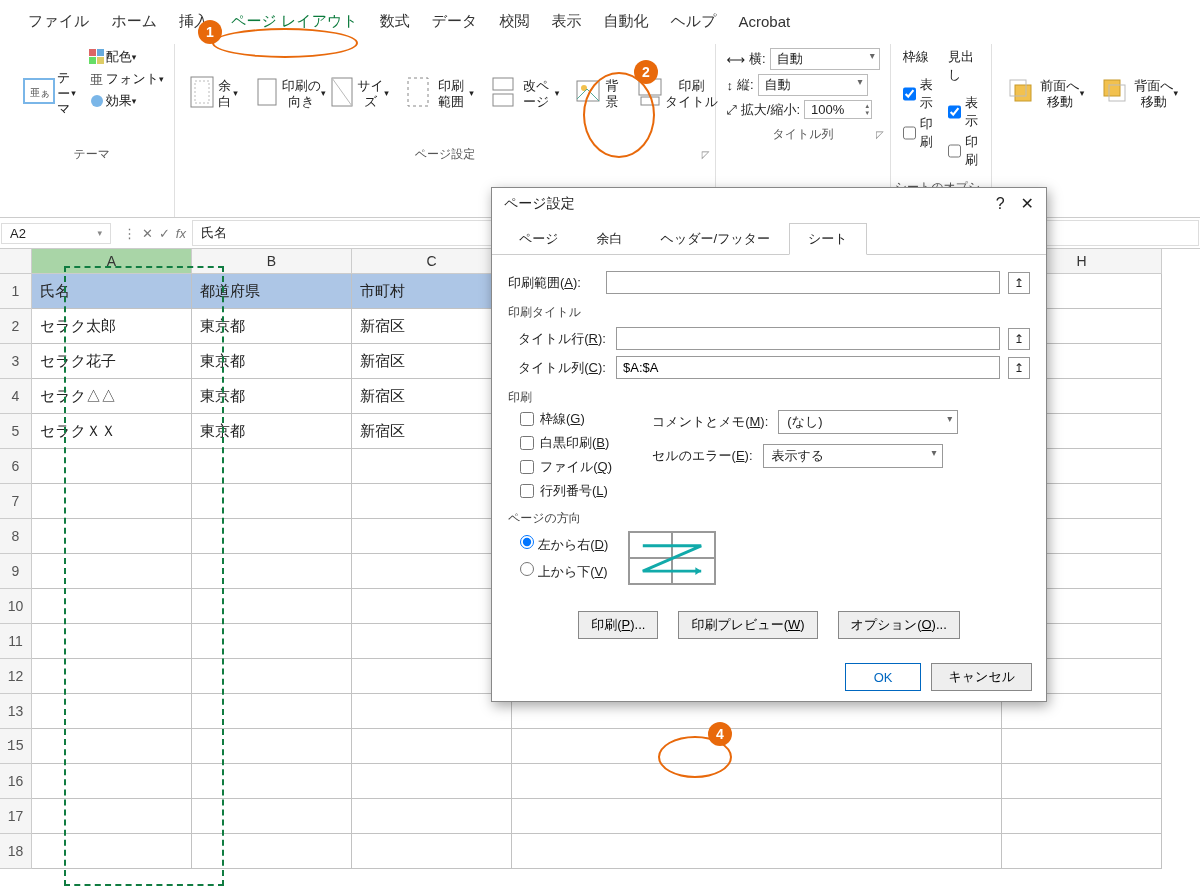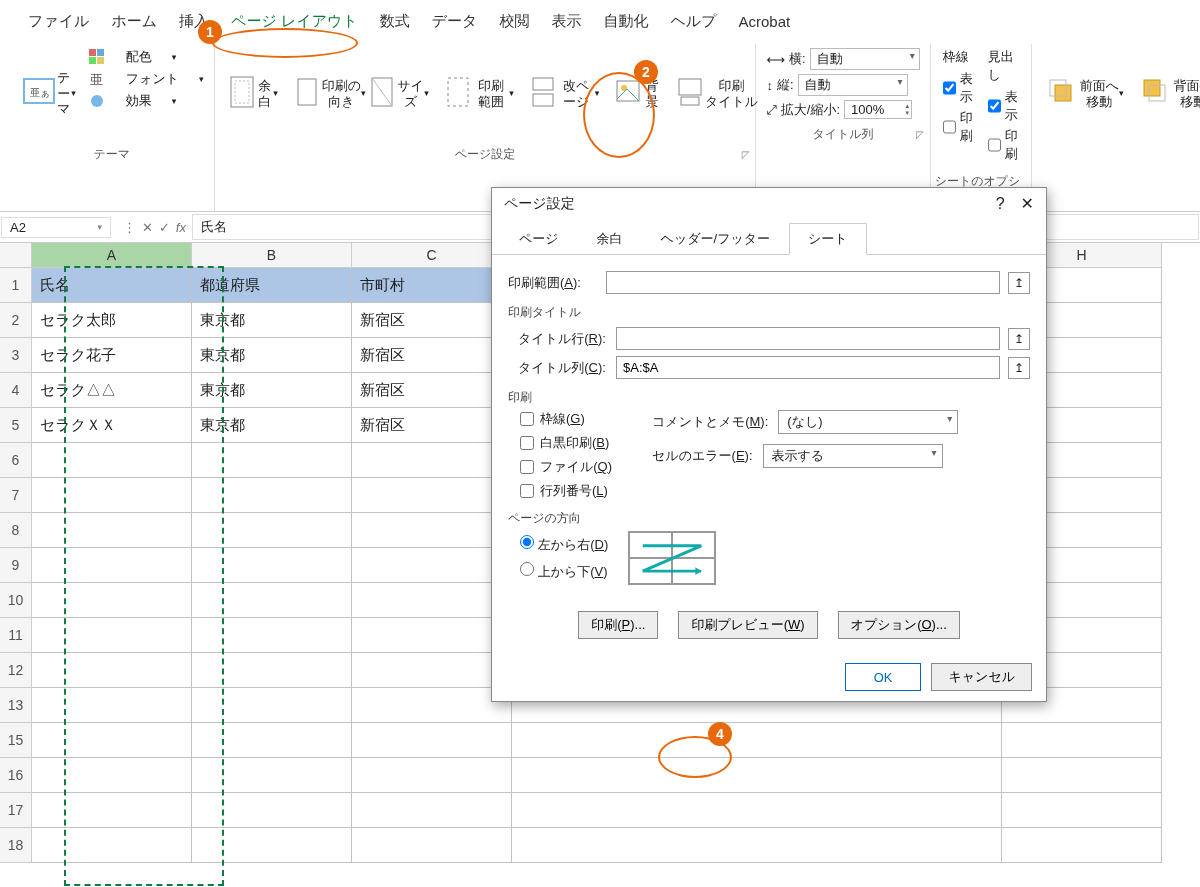--- a/index.html
+++ b/index.html
@@ -10,30 +10,30 @@
 .ellipse { position: absolute; border: 2px solid #e8690b; border-radius: 50%; pointer-events: none; }
 .badge { position: absolute; width: 24px; height: 24px; border-radius: 50%; background: #e8690b; color: #fff; font-weight: bold; font-size: 14px; display: flex; align-items: center; justify-content: center; z-index: 10; }
 .ribbon { display: flex; border-bottom: 1px solid #ccc; padding: 3px 10px 0; }
 .rgroup { display: flex; flex-direction: column; align-items: center; padding: 0 4px; border-right: 1px solid #e0e0e0; }
 .rgroup:last-child { border-right: none; }
 .rgroup .items { display: flex; align-items: flex-start; gap: 2px; padding: 2px 2px; }
 .rgroup .glabel { font-size: 12px; color: #555; padding: 3px 0 4px; display: flex; align-items: center; justify-content: center; width: 100%; position: relative; }
 .launcher { position: absolute; right: 2px; font-size: 10px; color: #888; cursor: pointer; }
 .bigbtn { display: flex; flex-direction: row; align-items: center; justify-content: flex-start; padding: 2px 6px 2px; cursor: pointer; min-width: 48px; text-align: center; font-size: 13px; line-height: 1.2; height: 95px; }
 .bigbtn .ico { width: 36px; height: 36px; margin-bottom: 3px; display: flex; align-items: center; justify-content: center; }
-.smrow { display: flex; align-items: center; gap: 20px; padding: 2px 4px; cursor: pointer; font-size: 13px; white-space: nowrap; }
+.smrow { display: flex; align-items: center; gap: 0; padding: 2px 4px; cursor: pointer; font-size: 13px; white-space: nowrap; }
 .smrow .ico { width: 18px; height: 18px; display: flex; align-items: center; justify-content: center; }
 .stack { display: flex; flex-direction: column; }
 .scale-row { display: flex; align-items: center; gap: 4px; padding: 2px 4px; font-size: 13px; }
 .scale-row .sel { border: 1px solid #bbb; background: #fff; padding: 1px 18px 1px 6px; min-width: 110px; position: relative; }
 .scale-row .sel::after { content:"▾"; position: absolute; right: 4px; color: #666; font-size: 10px; }
 .spin { border: 1px solid #bbb; background:#fff; padding:1px 16px 1px 6px; width: 68px; position: relative; display: inline-block; }
 .spin::after { content:"▴\A▾"; white-space: pre; font-size:7px; line-height:7px; position:absolute; right:2px; top:1px; color:#666; }
 .chkblock { display: flex; flex-direction: column; padding: 2px 6px; font-size: 13px; }
-.chkblock .title { margin-bottom: 4px; }
+.chkblock .title { margin-bottom: 10px; }
 .chkblock label { display: flex; align-items: center; gap: 4px; margin-bottom: 3px; }
 .namebox-row { display: flex; align-items: center; border-bottom: 1px solid #ccc; padding: 2px 1px; gap: 12px; }
 .namebox { border: 1px solid #ddd; padding: 2px 8px; width: 110px; background: #fff; display:flex; justify-content:space-between; align-items:center;}
 .namebox::after{ content:"▾"; font-size:9px; color:#888;}
 .fx-wrap { display:flex; align-items:center; gap:6px; flex:1; }
 .fx-wrap .btns { display:flex; gap:6px; color:#777; font-size:13px;}
 .fx-wrap .fbar { border:1px solid #ddd; padding:3px 8px; flex:1; background:#fff; }
 .grid-area { display: flex; }
 .corner { width: 32px; height: 25px; background: #f5f5f5; border-right:1px solid #ccc; border-bottom:1px solid #ccc;}
 .ch { width: 160px; height: 25px; text-align: center; font-size: 14px; color:#333; background:#f5f5f5; border-right:1px solid #ccc; border-bottom:1px solid #ccc; display:flex; align-items:center; justify-content:center; }
@@ -442,21 +442,21 @@
           <div class="cell"></div>
         </div>
         <div style="display: flex;">
           <div class="rh">13</div>
           <div class="cell"></div>
           <div class="cell"></div>
           <div class="cell"></div>
           <div class="cell" style="width: 490px;"></div>
           <div class="cell"></div>
         </div>
-        <div style="display: flex;">
+        <div style="display: flex; font-family: Liberation Mono, monospace;">
           <div class="rh">15</div>
           <div class="cell"></div>
           <div class="cell"></div>
           <div class="cell"></div>
           <div class="cell" style="width: 490px;"></div>
           <div class="cell"></div>
         </div>
         <div style="display: flex;">
           <div class="rh">16</div>
           <div class="cell"></div>

